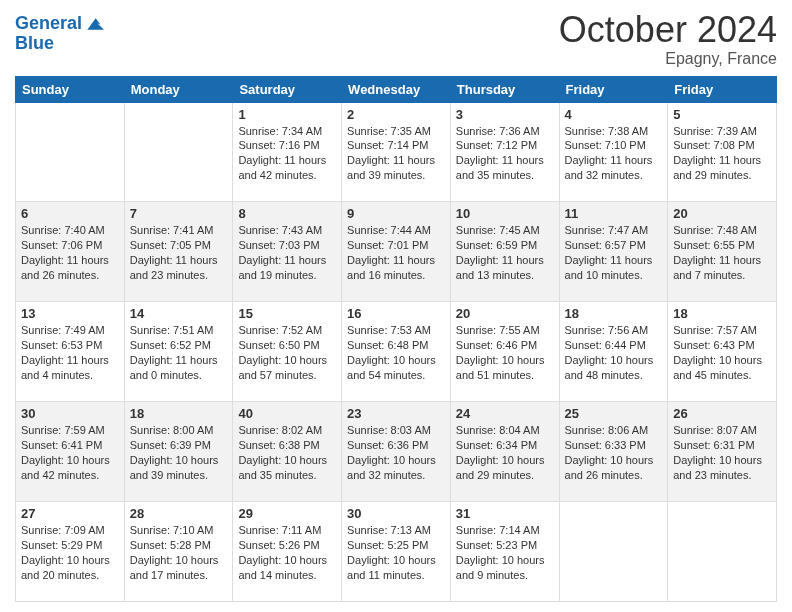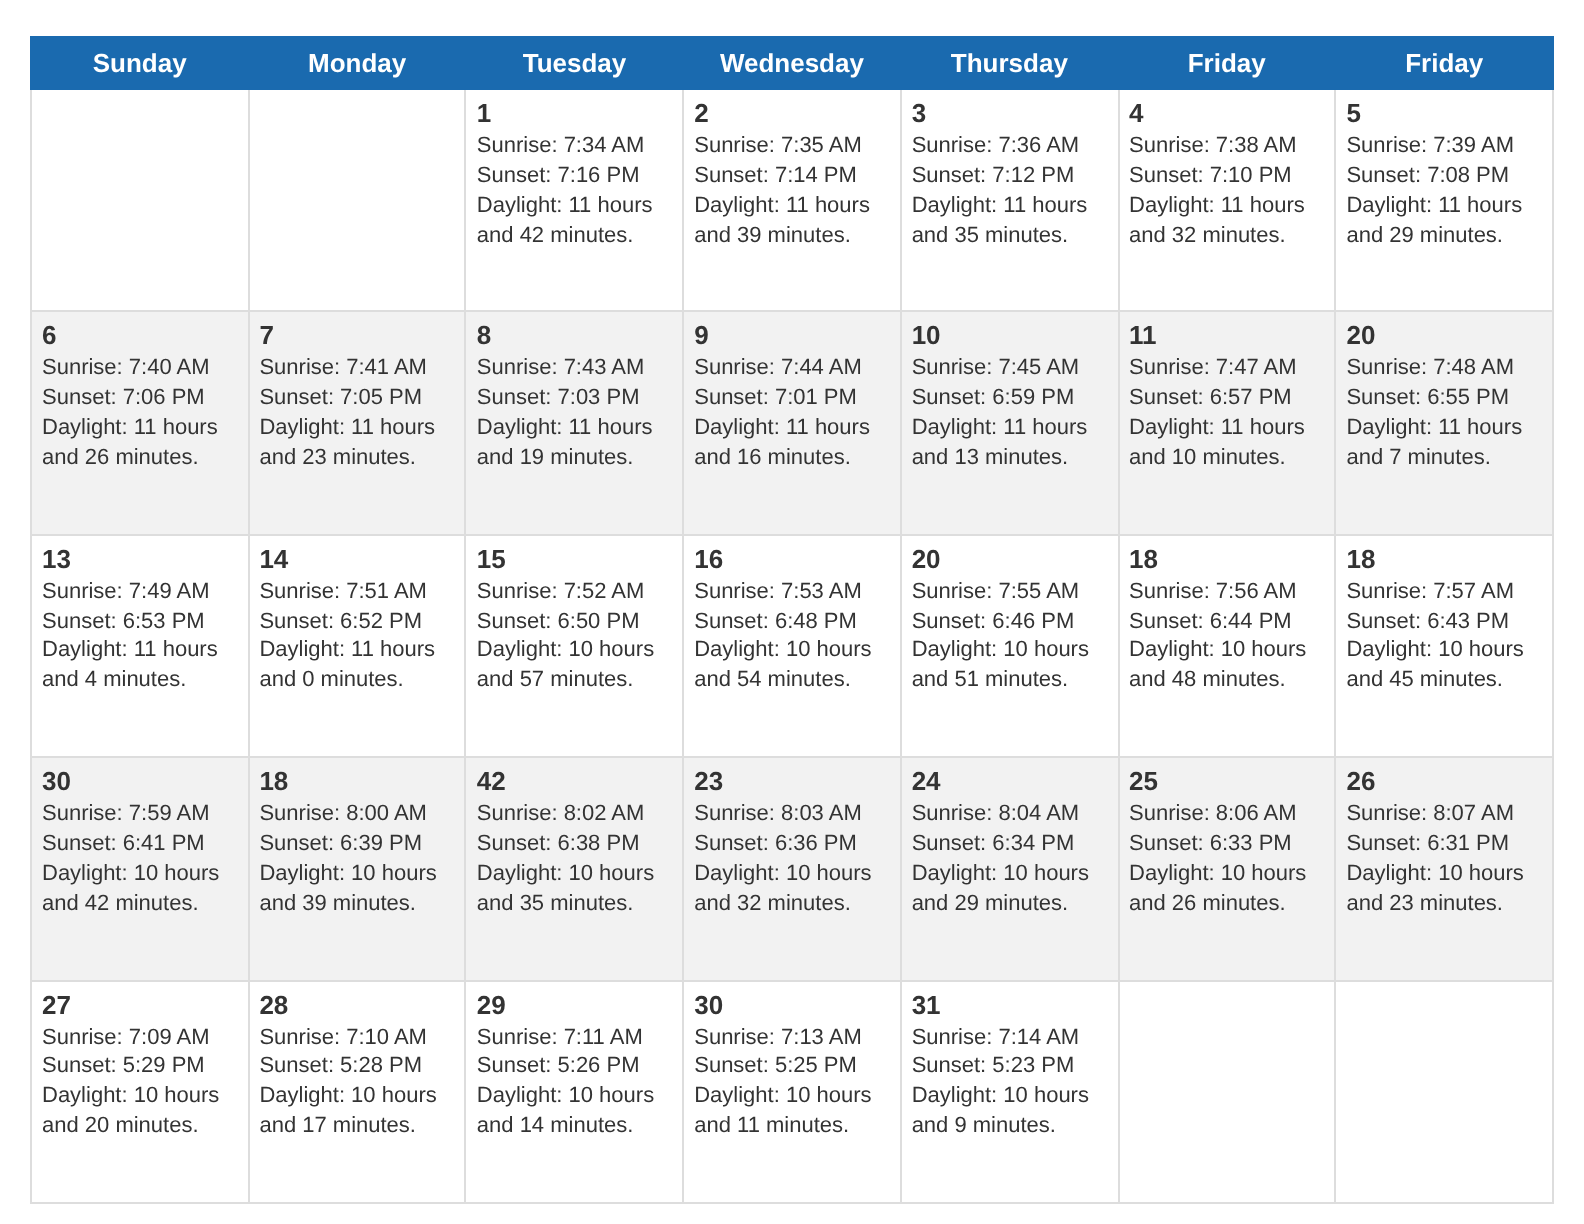--- a/index.html
+++ b/index.html
@@ -58,21 +58,21 @@
     .calendar {
       flex: 1;
       border: 1px solid #ccc;
       border-collapse: collapse;
       width: 100%;
       table-layout: fixed;
     }
     .calendar th {
       background-color: #1a6aaf;
       color: #fff;
-      text-align: center;
+      text-align: left;
       padding: 5px 6px;
       font-size: 13px;
       font-weight: bold;
       border: 1px solid #1a6aaf;
     }
     .calendar td {
       vertical-align: top;
       border: 1px solid #ddd;
       padding: 4px 5px;
       font-size: 10px;
@@ -102,28 +102,45 @@
     
     thead tr th {
       background-color: #1a6aaf !important;
     }
   </style>
 </head>
 <body>
 
 <div class="page">
   <div class="header">
+    <div class="logo">
+      <div>
+        <div style="display:flex;align-items:center;">
+          <span class="logo-text">
+            <span>General</span>
+          </span>
+          <svg class="logo-icon" viewBox="0 0 24 18" fill="none">
+            <polygon points="4,16 14,2 20,10 16,8 24,16" fill="#1a6aaf"></polygon>
+          </svg>
+        </div>
+        <div class="logo-text" style="color:#1a6aaf;">Blue</div>
+      </div>
+    </div>
+    <div class="title-area">
+      <div class="month-title">October 2024</div>
+      <div class="location">Epagny, France</div>
+    </div>
   </div>
 
   <table class="calendar">
     <thead>
       <tr>
         <th>Sunday</th>
         <th>Monday</th>
-        <th>Tuesday</th>
+        <th>Saturday</th>
         <th>Wednesday</th>
         <th>Thursday</th>
         <th>Friday</th>
         <th>Friday</th>
       </tr>
     </thead>
     <tbody id="calendar-body">
     <tr>
           <td class="empty-cell"></td>
           <td class="empty-cell"></td>
@@ -211,21 +228,21 @@
         <tr>
           <td>
             <span class="day-number">30</span>
             <div class="day-info">Sunrise: 7:59 AM<br>Sunset: 6:41 PM<br>Daylight: 10 hours and 42 minutes.</div>
           </td>
           <td>
             <span class="day-number">18</span>
             <div class="day-info">Sunrise: 8:00 AM<br>Sunset: 6:39 PM<br>Daylight: 10 hours and 39 minutes.</div>
           </td>
           <td>
-            <span class="day-number">42</span>
+            <span class="day-number">40</span>
             <div class="day-info">Sunrise: 8:02 AM<br>Sunset: 6:38 PM<br>Daylight: 10 hours and 35 minutes.</div>
           </td>
           <td>
             <span class="day-number">23</span>
             <div class="day-info">Sunrise: 8:03 AM<br>Sunset: 6:36 PM<br>Daylight: 10 hours and 32 minutes.</div>
           </td>
           <td>
             <span class="day-number">24</span>
             <div class="day-info">Sunrise: 8:04 AM<br>Sunset: 6:34 PM<br>Daylight: 10 hours and 29 minutes.</div>
           </td>

